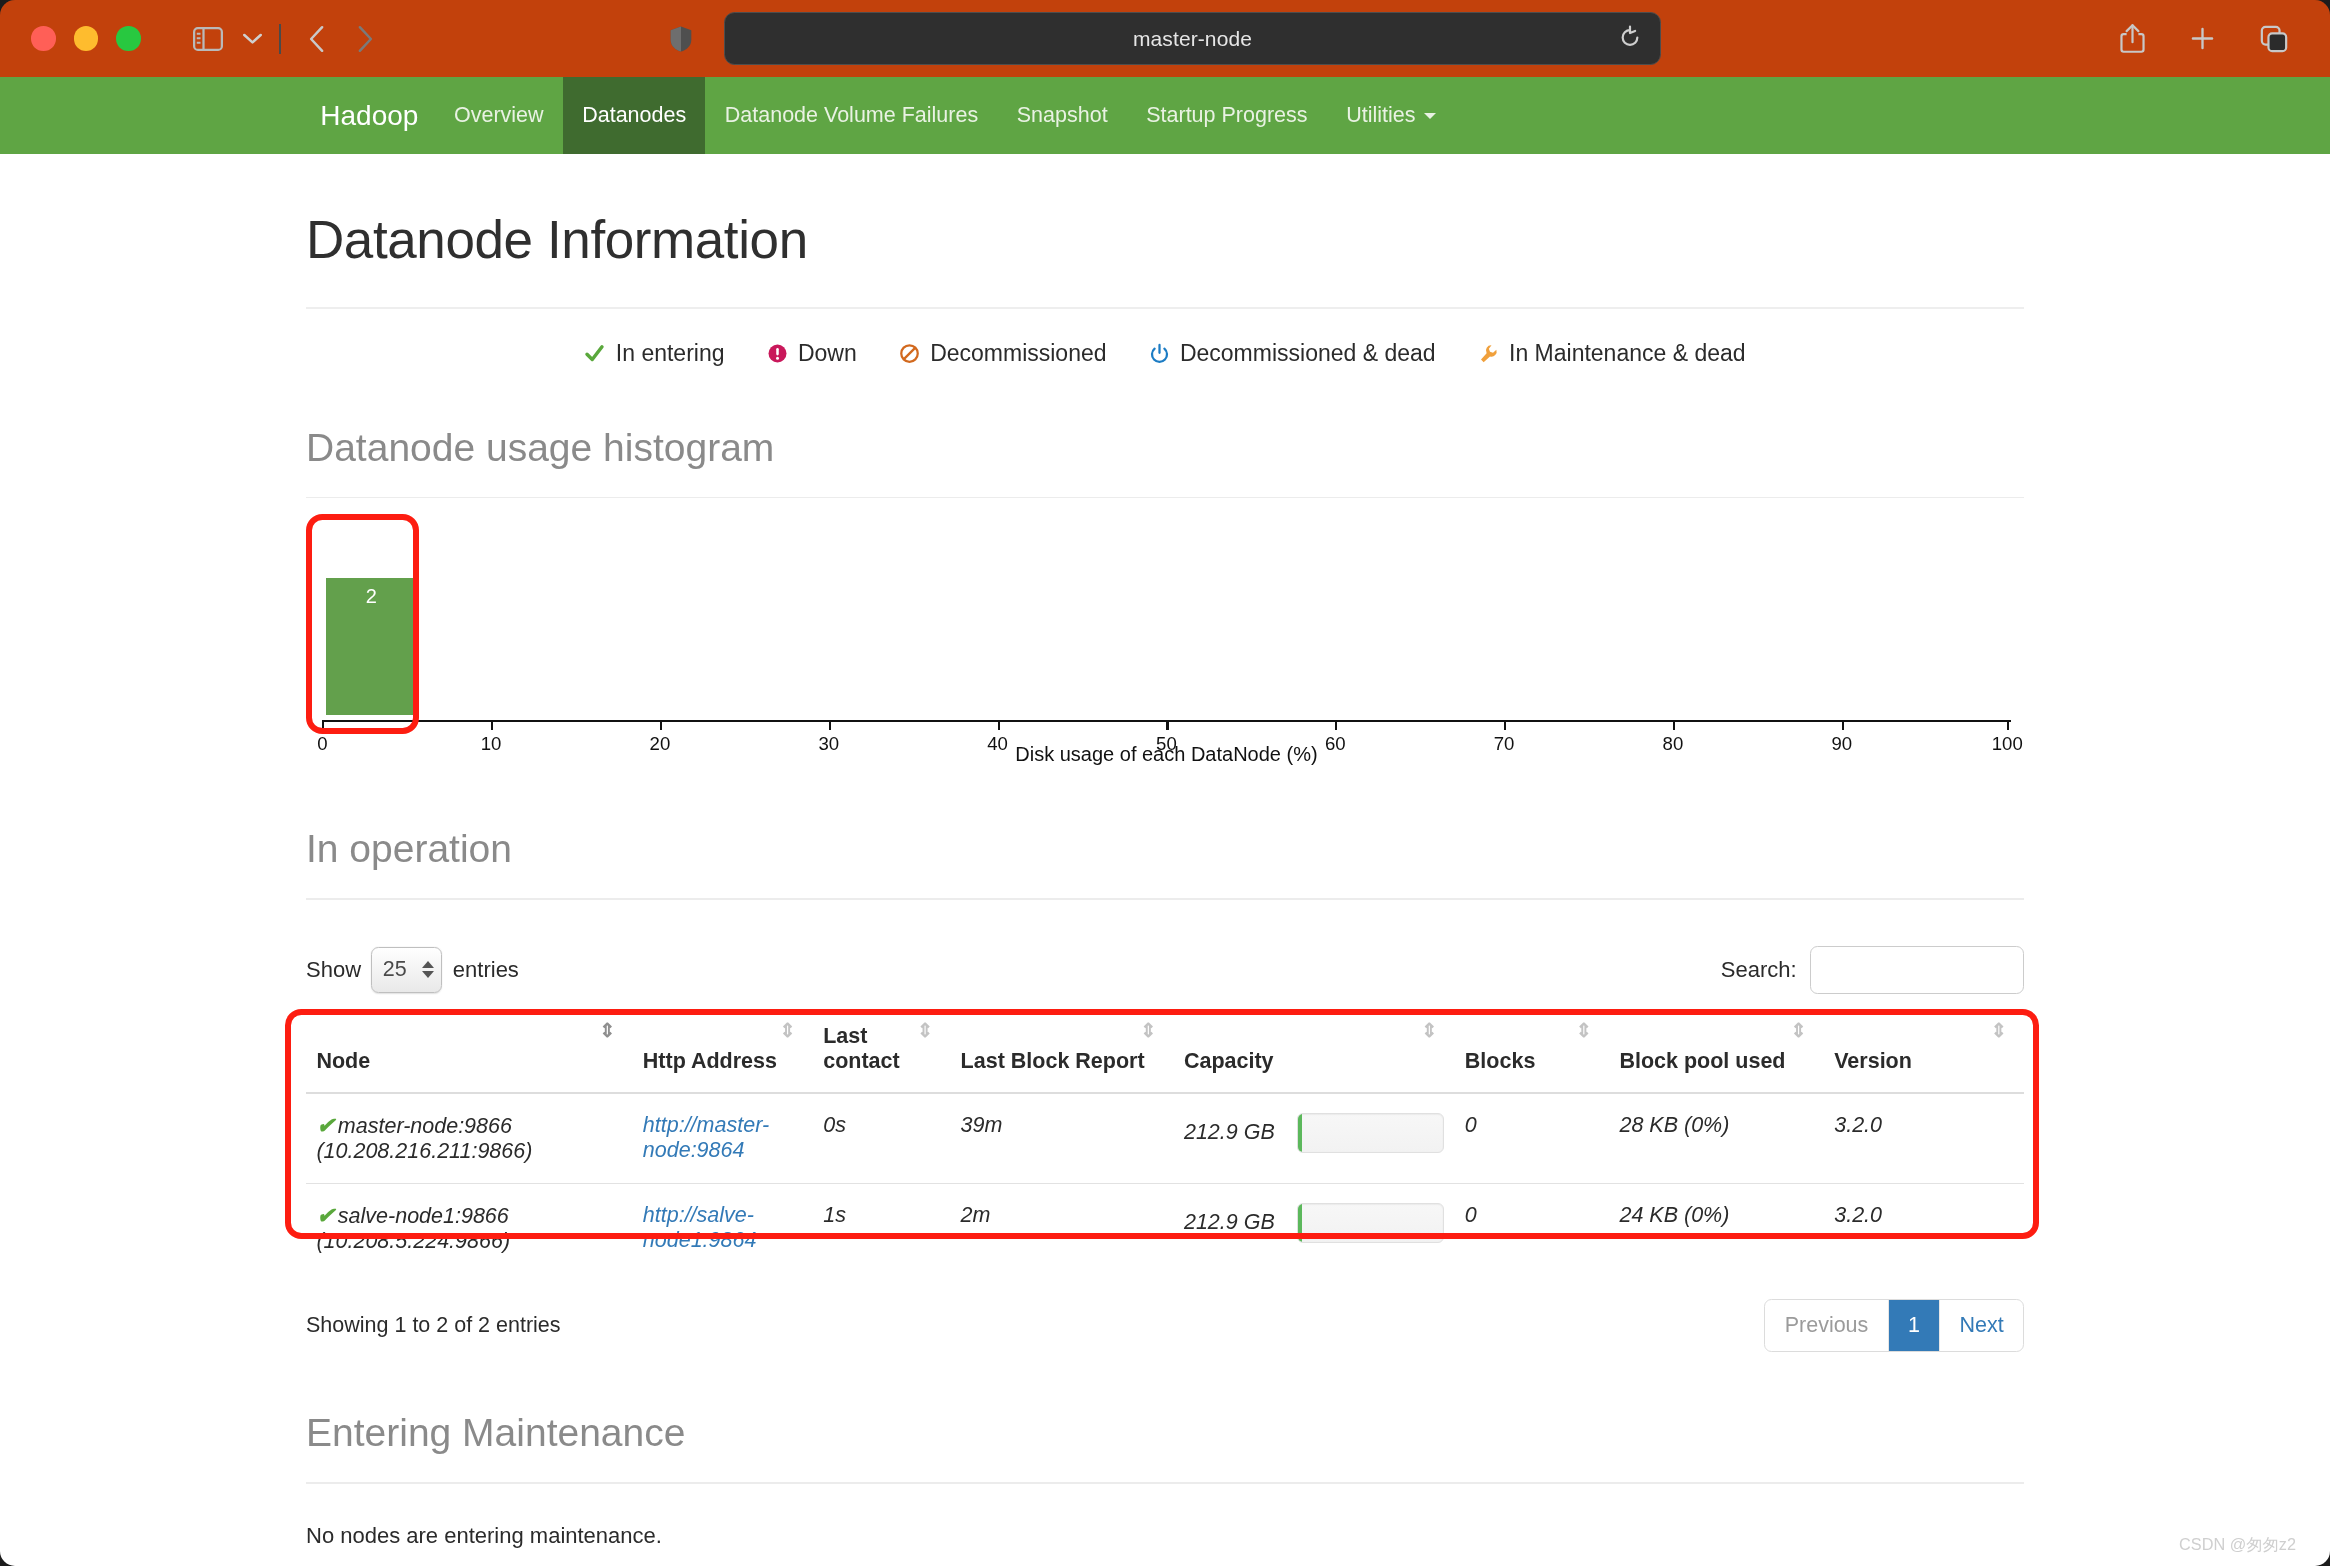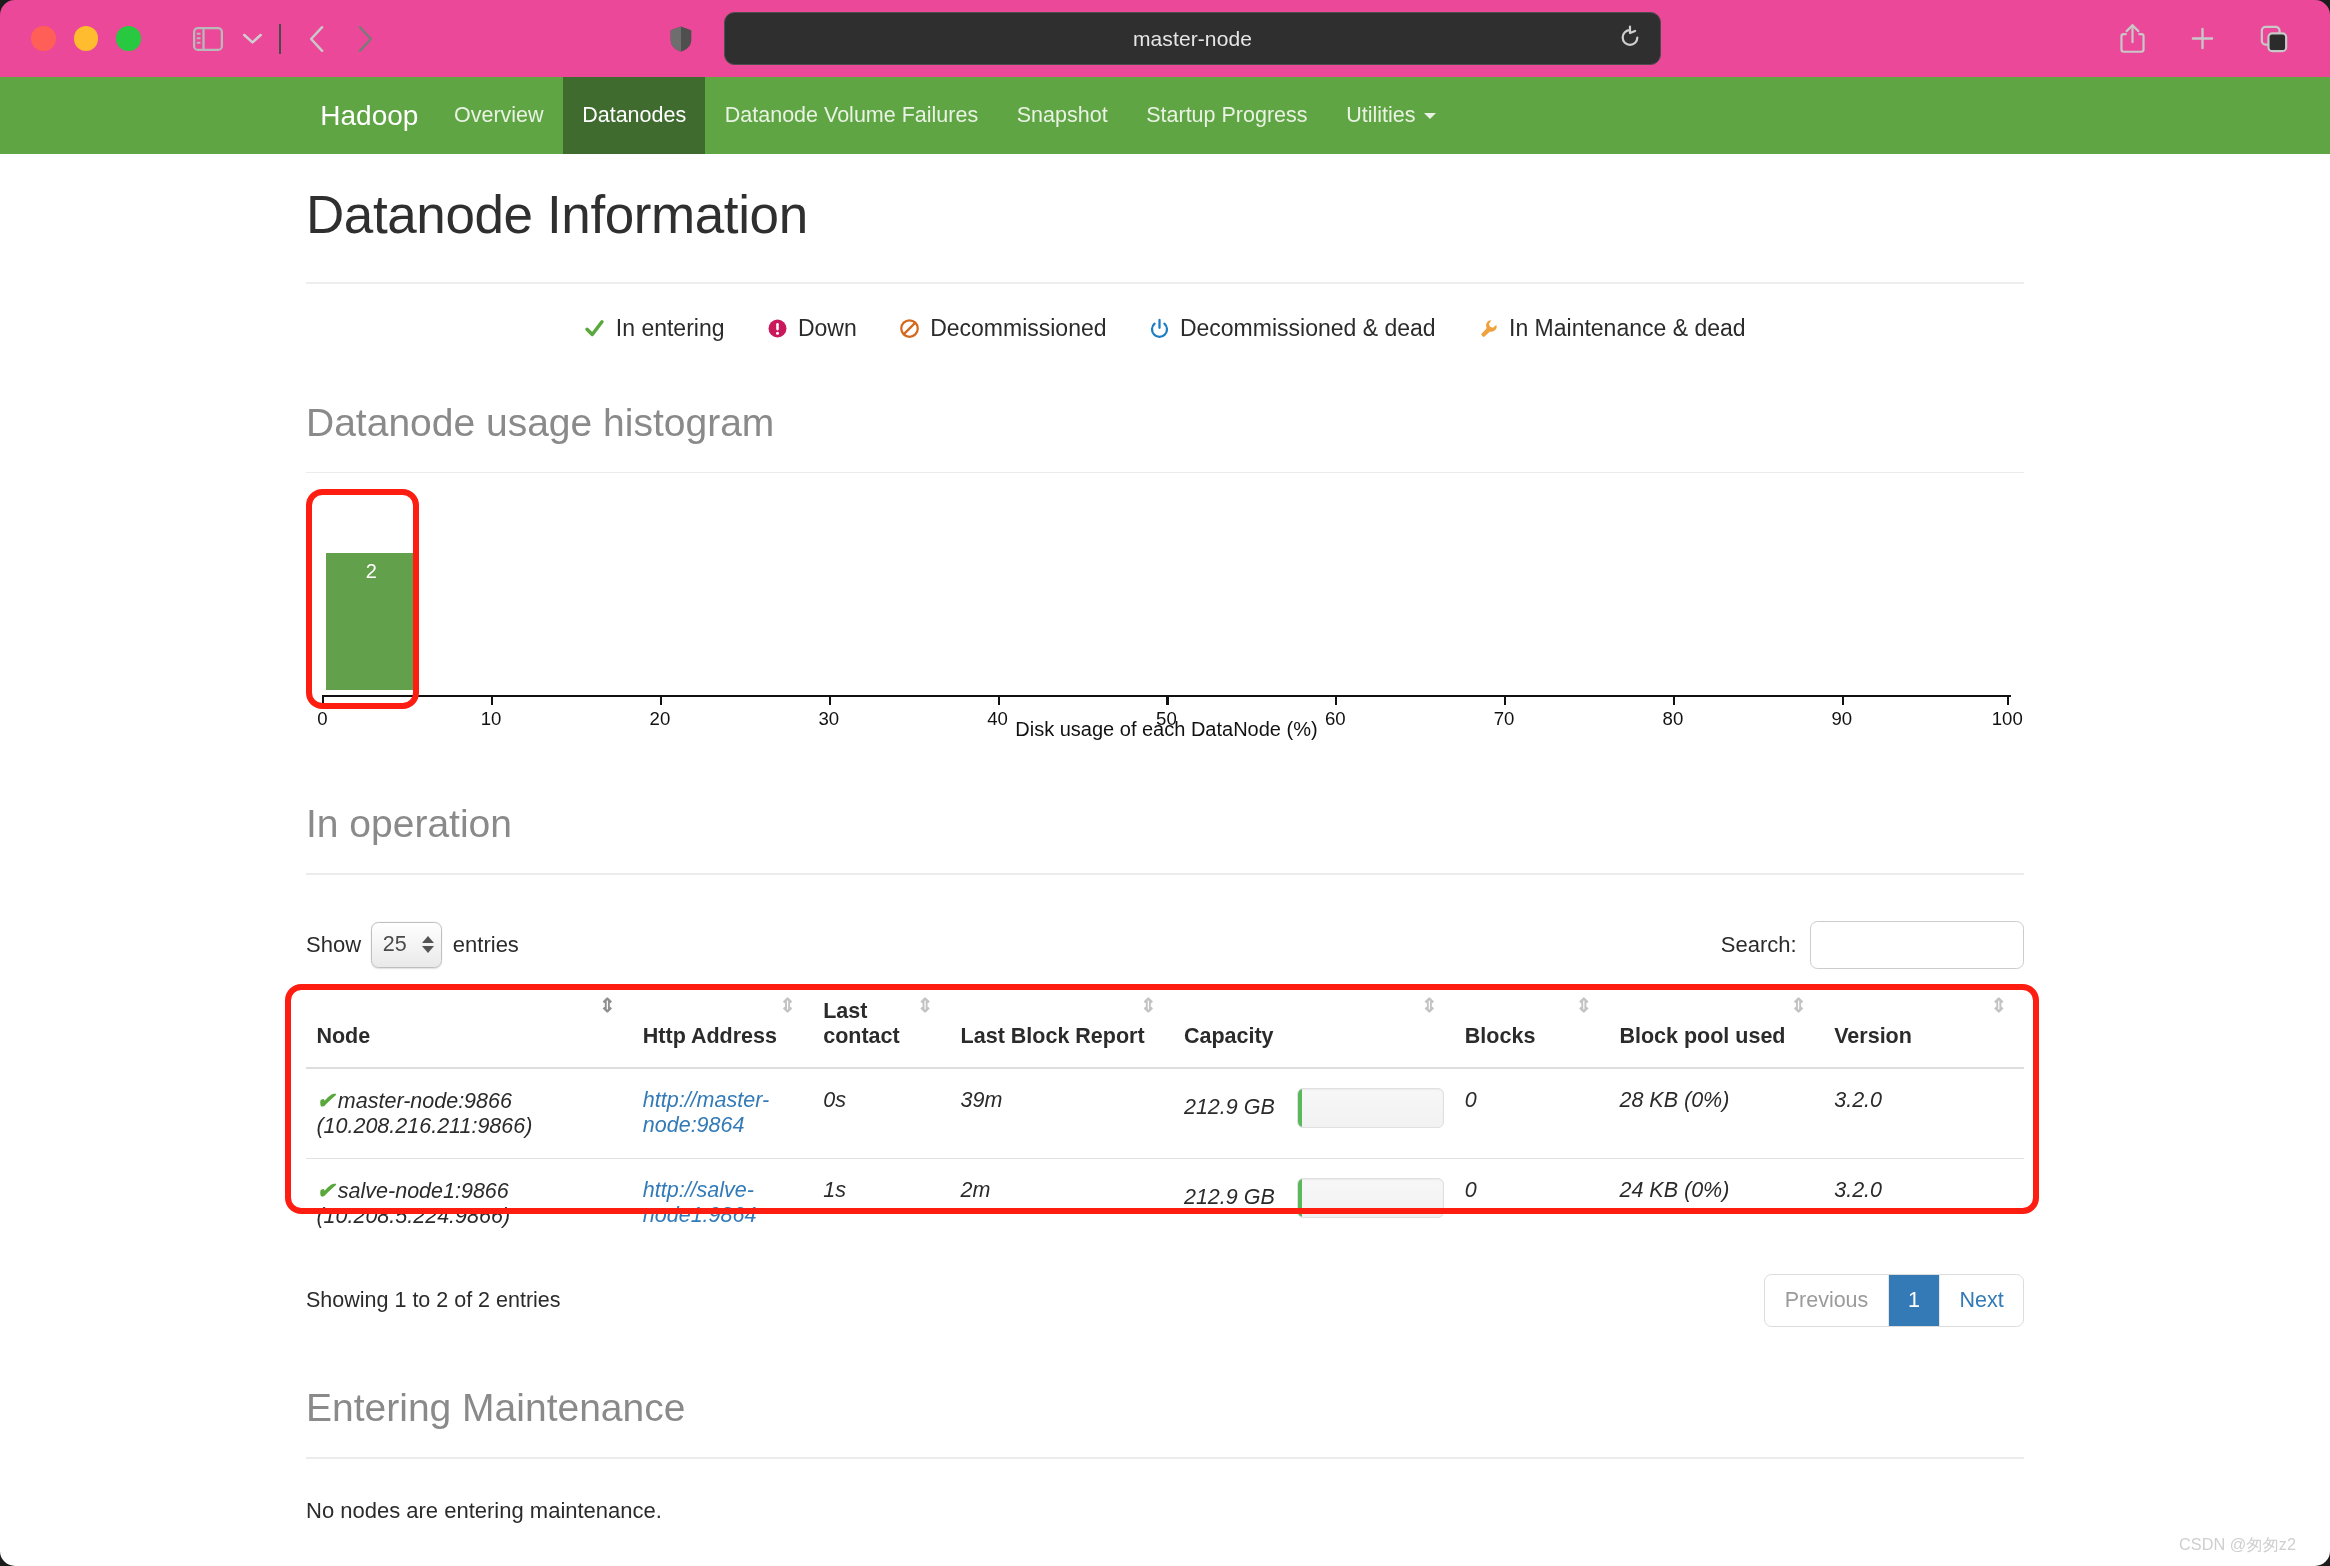--- a/index.html
+++ b/index.html
@@ -13,21 +13,21 @@
   
   .browser {
     position: absolute; inset: 0;
     background: #292929;
     border-radius: 15px;
     overflow: hidden;
   }
   .toolbar {
     position: relative;
     height: 77px;
-    background: #ec4899;
+    background: #c2410c;
     display: flex; align-items: center;
   }
   .traffic {
     display: flex; align-items: center; gap: 18px;
     margin-left: 31px;
   }
   .light { width: 24.5px; height: 24.5px; border-radius: 50%; }
   .light.red { background: #ff5f57; }
   .light.yellow { background: #febc2e; }
   .light.green { background: #28c840; }
@@ -98,21 +98,21 @@
     border-top: 6.7px solid #e9f2e3;
   }
 
   .content {
     padding: 0 306px;
     position: relative;
   }
 
   h1.page-title {
     font-size: 53px; font-weight: 400; color: #2f2f2f;
-    margin-top: 30px; letter-spacing: -0.4px;
+    margin-top: 55px; letter-spacing: -0.4px;
   }
   .hr { height: 1.5px; background: #eeeeee; margin-top: 37px; }
 
   
   .legend {
     display: flex; justify-content: center; align-items: center;
     gap: 42px;
     margin-top: 31px;
     font-size: 23px; color: #2b2b2b;
   }

